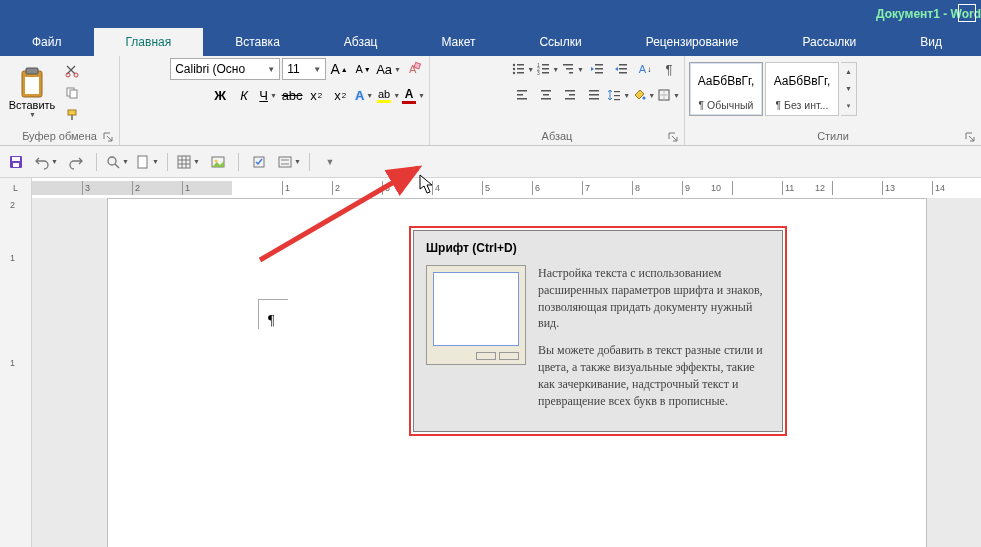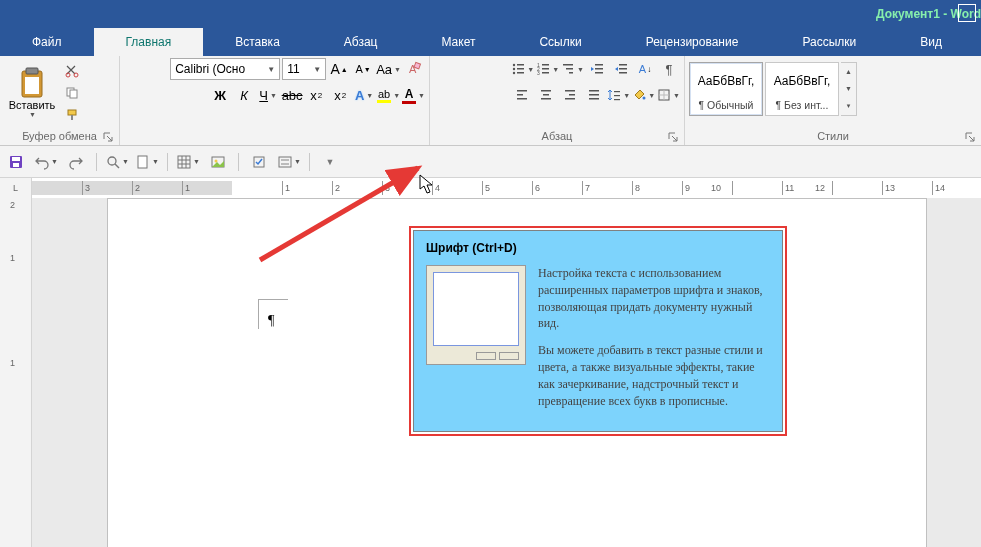--- a/index.html
+++ b/index.html
@@ -66,21 +66,21 @@
 .ruler-dark { position:absolute; top:3px; height:14px; background:#dadada; }
 .doc-row { display:flex; height:369px; }
 .v-ruler { width:32px; background:#f3f3f3; border-right:1px solid #d4d4d4; position:relative; font-size:9px; color:#666; }
 .v-tick-label { position:absolute; left:10px; }
 .doc-area { flex:1; background:#eaeaea; position:relative; overflow:hidden; }
 .page { position:absolute; left:75px; top:0; width:820px; height:800px; background:#fff; border:1px solid #c0c0c0; }
 .cursor-caret { position:absolute; left:236px; top:115px; font-family:"Times New Roman"; font-size:14px; }
 .margin-guide { position:absolute; border-left:1px solid #aaa; border-top:1px solid #aaa; }
 
 
-.tooltip { position:absolute; left:413px; top:230px; width:370px; background:#7dd3fc; border:1px solid #808080; padding:10px 12px 12px 12px; outline:2px solid #e53935; outline-offset:2px; display:flex; flex-direction:column; gap:10px; z-index:10; }
+.tooltip { position:absolute; left:413px; top:230px; width:370px; background:#e5e5e5; border:1px solid #808080; padding:10px 12px 12px 12px; outline:2px solid #e53935; outline-offset:2px; display:flex; flex-direction:column; gap:10px; z-index:10; }
 .tt-title { font-weight:bold; font-size:12px; }
 .tt-body { display:flex; gap:12px;font-family:Liberation Serif, serif; }
 .tt-thumb { width:100px; height:100px; border:1px solid #999; background:#ece9d8; flex-shrink:0; position:relative; }
 .tt-thumb-inner { position:absolute; inset:6px 6px 18px 6px; background:#fff; border:1px solid #7a96df; }
 .tt-thumb-btns { position:absolute; bottom:4px; right:6px; display:flex; gap:3px; }
 .tt-thumb-btns div { width:20px; height:8px; background:#ece9d8; border:1px solid #999; }
 .tt-text { font-size:12px; color:#444; line-height:1.4; }
 .tt-text p { margin-bottom:10px; }
 
 

